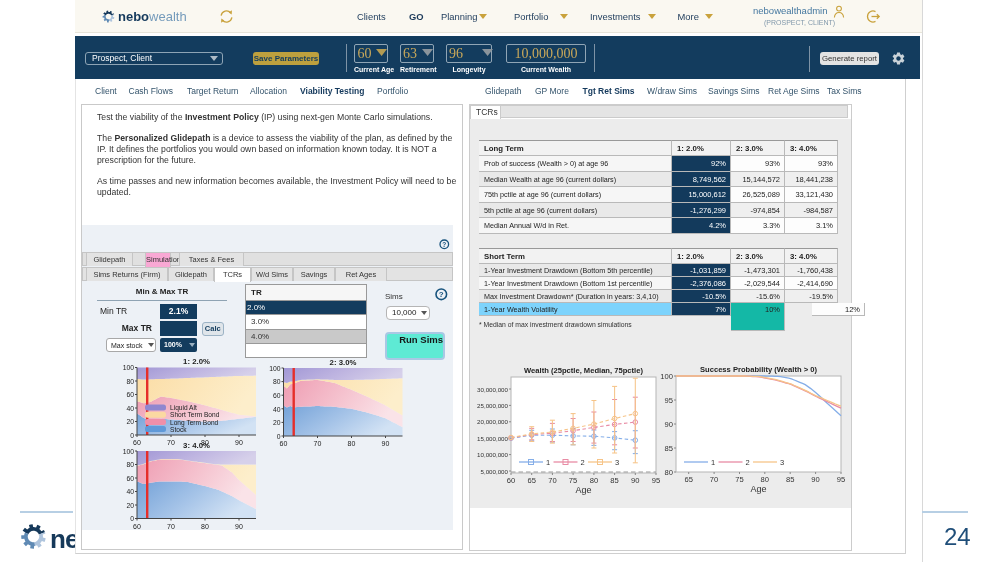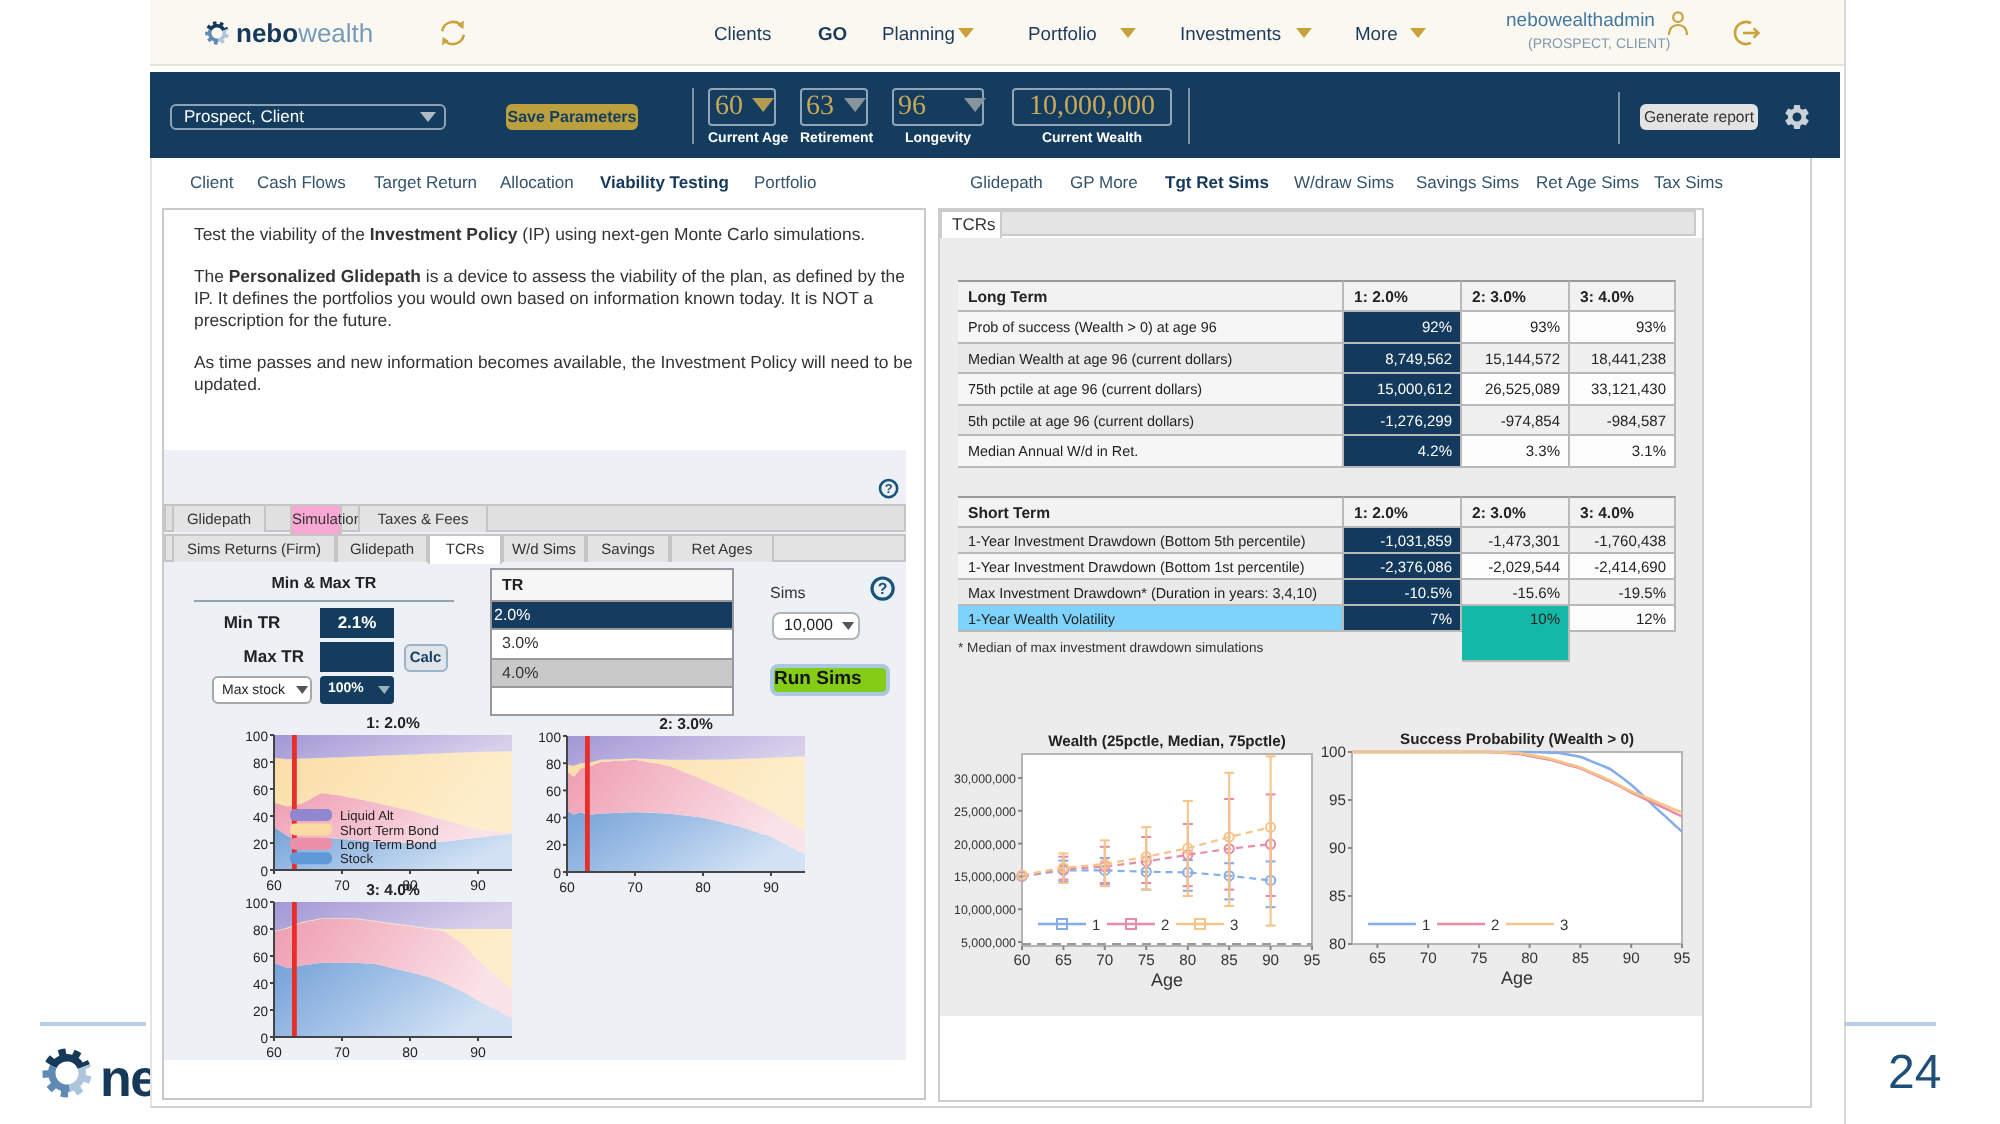--- a/index.html
+++ b/index.html
@@ -193,21 +193,21 @@
 <div class="abs" style="left:82px;top:266.5px;width:371px;height:14px;background:#e3e3e3;border:1px solid #c5c5c5"></div>
 <div class="tab1" style="left:86px;top:266.5px;width:82px;height:14px;line-height:14px">Sims Returns (Firm)</div>
 <div class="tab1" style="left:168px;top:266.5px;width:46px;height:14px;line-height:14px">Glidepath</div>
 <div class="tab1" style="left:214px;top:266.5px;width:37px;height:15px;line-height:14px;background:#fff">TCRs</div>
 <div class="tab1" style="left:251px;top:266.5px;width:42px;height:14px;line-height:14px">W/d Sims</div>
 <div class="tab1" style="left:293px;top:266.5px;width:42px;height:14px;line-height:14px">Savings</div>
 <div class="tab1" style="left:335px;top:266.5px;width:52px;height:14px;line-height:14px">Ret Ages</div>
 
 <div class="abs" style="left:97px;top:287px;width:130px;text-align:center;font-size:8px;font-weight:bold;color:#222">Min &amp; Max TR</div>
 <div class="abs" style="left:97px;top:299.5px;width:130px;height:1px;background:#8fa3b3"></div>
-<div class="abs" style="left:100px;top:306px;width:52px;text-align:center;font-size:8.5px;font-weight:bold;color:#222">Min TR</div>
+<div class="abs" style="left:100px;top:306px;width:52px;text-align:left;font-size:8.5px;font-weight:normal;color:#222">Min TR</div>
 <div class="abs" style="left:160px;top:304px;width:37px;height:15px;background:#133c5e;color:#fff;font-size:8.5px;font-weight:bold;text-align:center;line-height:15px">2.1%</div>
 <div class="abs" style="left:100px;top:322.5px;width:52px;text-align:right;font-size:8.5px;font-weight:bold;color:#222">Max TR</div>
 <div class="abs" style="left:160px;top:321px;width:37px;height:15px;background:#133c5e"></div>
 <div class="abs" style="left:202px;top:321.5px;width:21.5px;height:14px;background:#dfe5ea;border:1px solid #9cb3c5;border-radius:3px;font-size:7.5px;font-weight:bold;color:#133c5e;text-align:center;line-height:12px">Calc</div>
 <div class="abs" style="left:106px;top:337.5px;width:50px;height:14.5px;background:#fff;border:1px solid #a8a8a8;border-radius:3px;font-size:7px;color:#222;line-height:13.5px;padding-left:4px">Max stock</div>
 <div class="abs" style="left:148px;top:342.5px">
     <svg width="6" height="4" viewBox="0 0 6 4" style="display:block">
       <polygon points="0,0 6,0 3.2,4" fill="#555"></polygon>
     </svg>
   </div>
@@ -224,21 +224,21 @@
 <div class="abs" style="left:245px;top:329.6px;width:122px;height:14.3px;background:#c9c9c9;border:1px solid #999;border-top:none;color:#333;font-size:8px;line-height:13px;padding-left:5px">4.0%</div>
 <div class="abs" style="left:245px;top:343.9px;width:122px;height:14.3px;background:#fff;border:1px solid #999;border-top:none"></div>
 
 <div class="abs" style="left:385px;top:292px;font-size:8px;color:#333">Sims</div>
 <div class="abs" style="left:386px;top:306px;width:44px;height:13.5px;background:#fff;border:1px solid #b5b5b5;border-radius:4px;font-size:8px;color:#222;line-height:12.5px;padding-left:5px">10,000</div>
 <div class="abs" style="left:421px;top:311px">
     <svg width="6" height="4" viewBox="0 0 6 4" style="display:block">
       <polygon points="0,0 6,0 3.2,4" fill="#555"></polygon>
     </svg>
   </div>
-<div class="abs" style="left:385px;top:332px;width:60px;height:16px;background:#84cc16;border:2px solid #a9c8e4;border-radius:4px;font-size:9.5px;font-weight:bold;color:#151515;text-align:left;line-height:12px">Run Sims</div>
+<div class="abs" style="left:385px;top:332px;width:60px;height:28px;background:#5eead4;border:2px solid #a9c8e4;border-radius:4px;font-size:9.5px;font-weight:bold;color:#151515;text-align:right;line-height:12px">Run Sims</div>
 <svg style="position:absolute;left:434.2px;top:286.7px" width="14.6" height="14.6" viewBox="0 0 14.6 14.6">
     <circle cx="7.3" cy="7.3" r="5.3" fill="none" stroke="#17537d" stroke-width="1.6"></circle>
     <text x="7.3" y="10.18" font-size="8" font-weight="bold" fill="#17537d" text-anchor="middle">?</text>
   </svg>
 
 <svg class="abs" style="left:0;top:0" width="1000" height="562" viewBox="0 0 1000 562">
 <defs>
 <linearGradient id="gStock" x1="0" y1="0" x2="1" y2="0.4">
         <stop offset="0" stop-color="#74a2d8"></stop>
         <stop offset="0.55" stop-color="#a6c4e8"></stop>
@@ -393,21 +393,21 @@
 <div class="td num navycell" style="left:672px;top:276.7px;width:59px;height:13.2px;line-height:13.2px">-2,376,086</div>
 <div class="td num" style="left:731px;top:276.7px;width:54px;height:13.2px;line-height:13.2px;background:#fdfdfd">-2,029,544</div>
 <div class="td num" style="left:785px;top:276.7px;width:53px;height:13.2px;line-height:13.2px;background:#fdfdfd">-2,414,690</div>
 <div class="td lbl" style="left:479px;top:289.9px;width:193px;height:13.2px;line-height:13.2px;background:#e9e9e9">Max Investment Drawdown* (Duration in years: 3,4,10)</div>
 <div class="td num navycell" style="left:672px;top:289.9px;width:59px;height:13.2px;line-height:13.2px">-10.5%</div>
 <div class="td num" style="left:731px;top:289.9px;width:54px;height:13.2px;line-height:13.2px;background:#efefef">-15.6%</div>
 <div class="td num" style="left:785px;top:289.9px;width:53px;height:13.2px;line-height:13.2px;background:#efefef">-19.5%</div>
 <div class="td lbl" style="left:479px;top:303.1px;width:193px;height:13.2px;line-height:13.2px;background:#7dd3fc">1-Year Wealth Volatility</div>
 <div class="td num navycell" style="left:672px;top:303.1px;width:59px;height:13.2px;line-height:13.2px">7%</div>
 <div class="td num" style="left:731px;top:303.1px;width:54px;height:28px;line-height:13.2px;background:#14b8a6">10%</div>
-<div class="td num" style="left:785px;top:303.1px;width:53px;height:13.2px;line-height:13.2px;background:#fdfdfd">12%</div>
+<div class="td num" style="left:812px;top:303.1px;width:53px;height:13.2px;line-height:13.2px;background:#fdfdfd">12%</div>
 <div class="abs" style="left:479px;top:321px;font-size:6.8px;color:#333">* Median of max investment drawdown simulations</div>
 
 <svg class="abs" style="left:0;top:0" width="1000" height="562" viewBox="0 0 1000 562">
 <rect x="511" y="377" width="145" height="96" fill="#fff" stroke="#b5b5b5" stroke-width="1"></rect>
     <text x="508" y="473.5" font-size="6.2" fill="#333" text-anchor="end">5,000,000</text>
     <line x1="509" y1="471.0" x2="511" y2="471.0" stroke="#888" stroke-width="1"></line>
     <text x="508" y="457.1" font-size="6.2" fill="#333" text-anchor="end">10,000,000</text>
     <line x1="509" y1="454.6" x2="511" y2="454.6" stroke="#888" stroke-width="1"></line>
     <text x="508" y="440.7" font-size="6.2" fill="#333" text-anchor="end">15,000,000</text>
     <line x1="509" y1="438.2" x2="511" y2="438.2" stroke="#888" stroke-width="1"></line>

